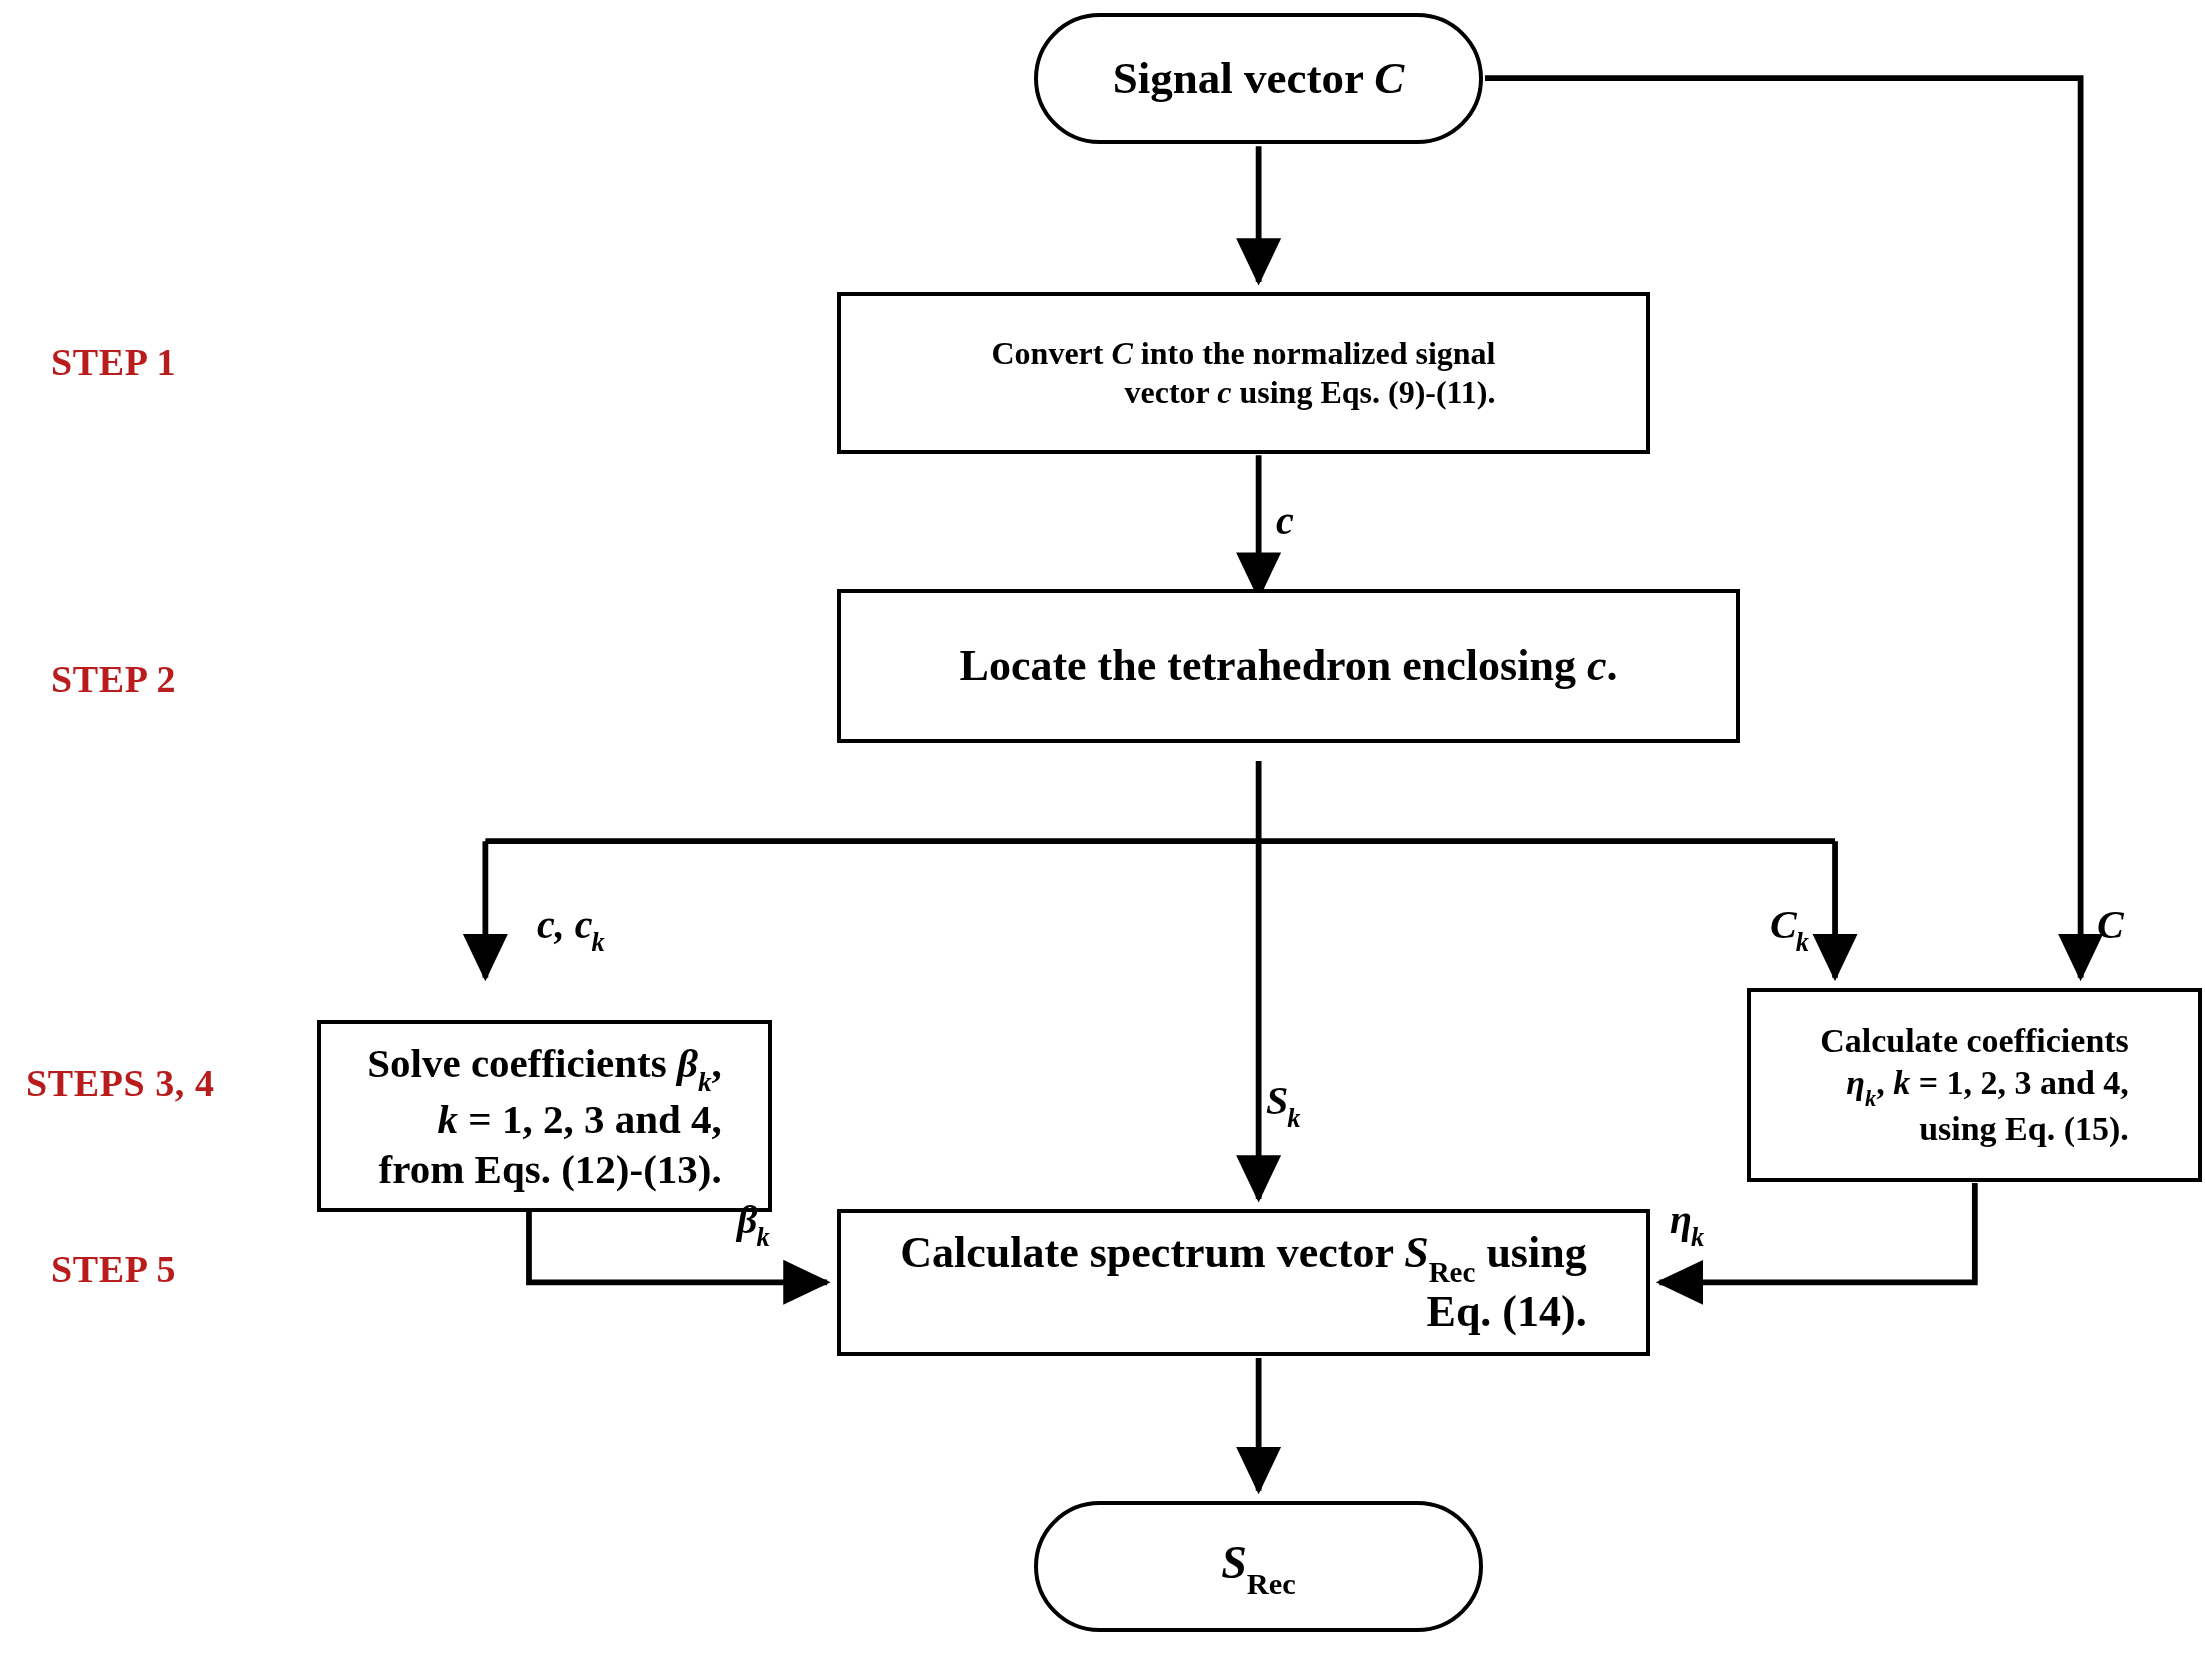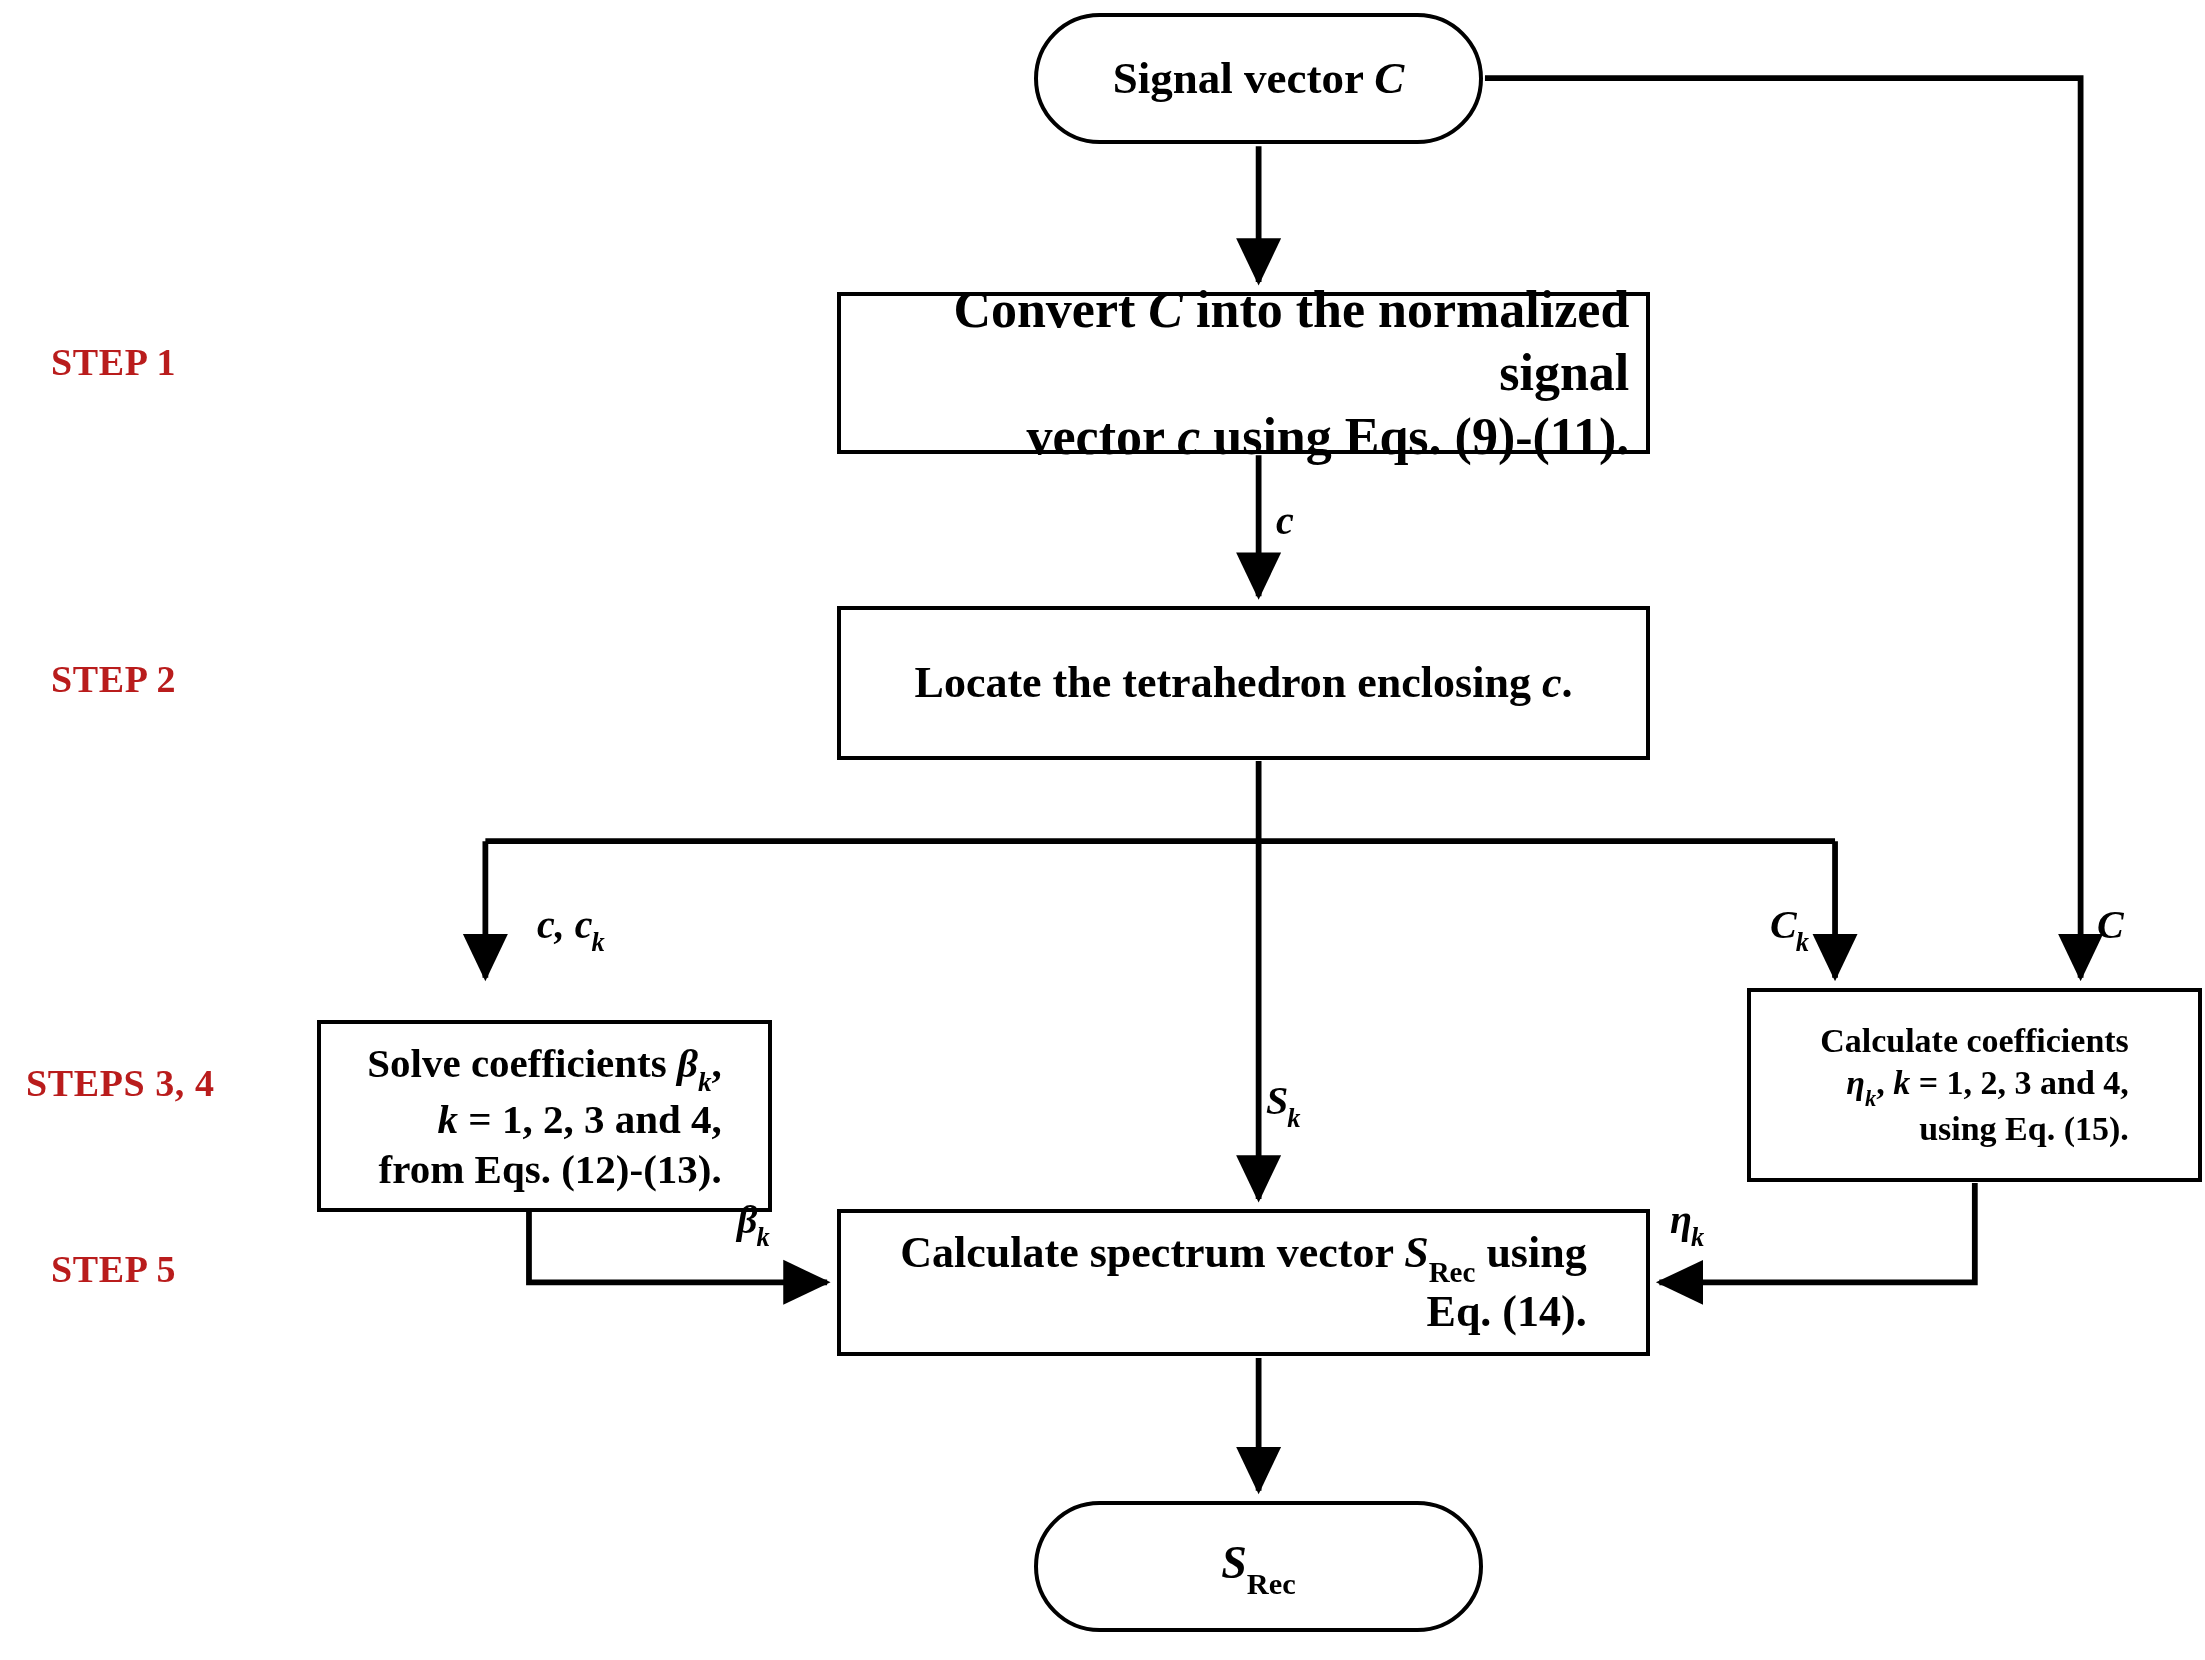--- a/index.html
+++ b/index.html
@@ -66,22 +66,22 @@
     font-size:0.66em;
     vertical-align:sub;
     position:relative;
     top:0.17em;
     font-style:normal;
     margin-top:32px;
   }
 
   
   #node-start{left:1034px;top:13px;width:449px;height:131px;font-size:45px;}
-  #node-step1{left:837px;top:292px;width:813px;height:162px;font-size:52px;}
-  #node-step2{left:837px;top:606px;width:813px;height:154px;font-size:44px;}
+  #node-step1{left:837px;top:292px;width:813px;height:162px;font-size:32px;}
+  #node-step2{left:837px;top:589px;width:903px;height:154px;font-size:44px;}
   #node-step34-left{left:317px;top:988px;width:455px;height:192px;font-size:41px;margin-top:32px;}
   #node-step34-right{left:1747px;top:988px;width:455px;height:194px;font-size:34px;}
   #node-step5{left:837px;top:1209px;width:813px;height:147px;font-size:44px;}
   #node-end{left:1034px;top:1501px;width:449px;height:131px;font-size:46px;}
 
   #lbl-step1{left:51px;top:340px;}
   #lbl-step2{left:51px;top:657px;}
   #lbl-step34{left:26px;top:1061px;}
   #lbl-step5{left:51px;top:1247px;}
 

